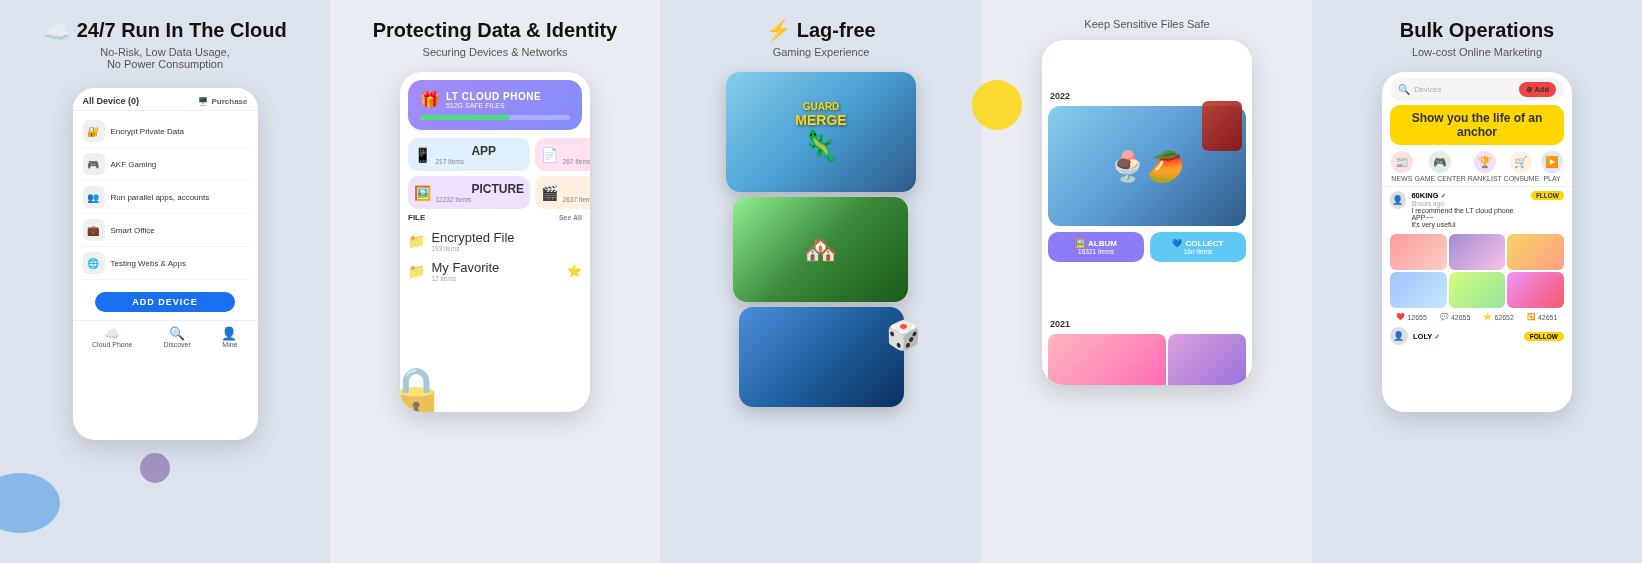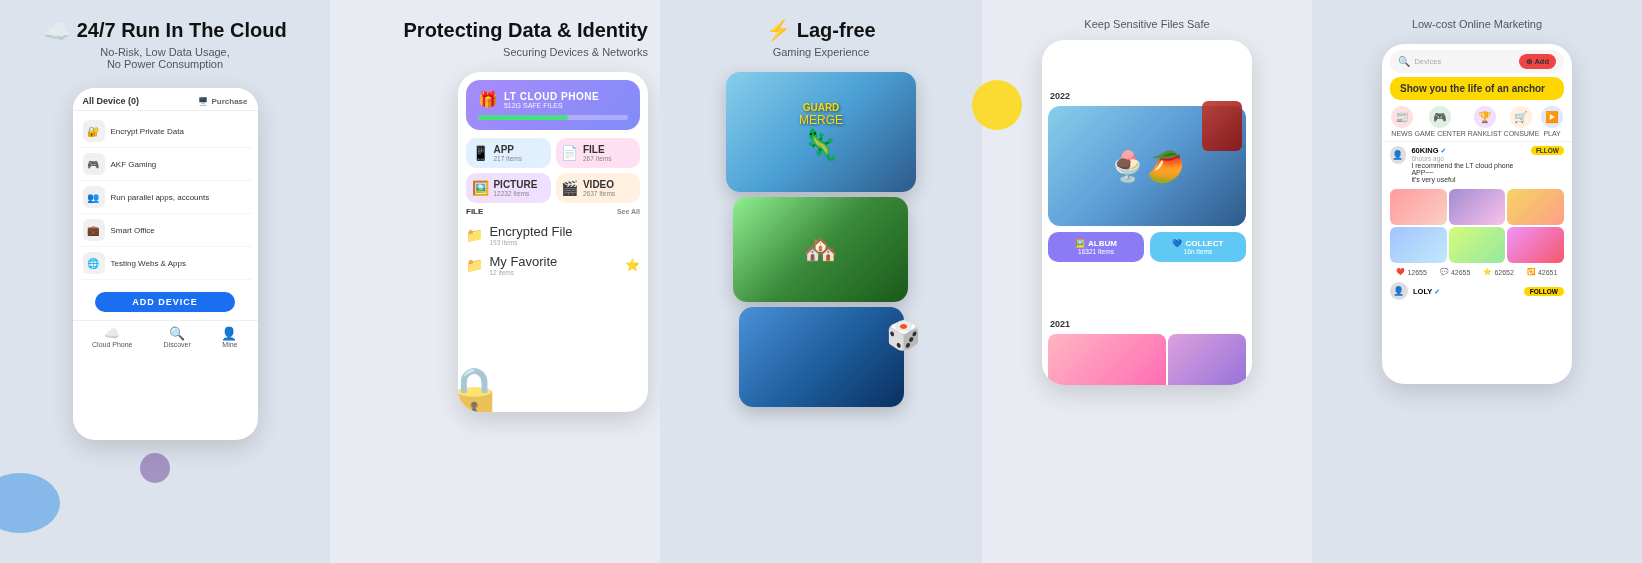--- a/index.html
+++ b/index.html
@@ -106,21 +106,21 @@
       bottom: 30px; left: -20px;
       border-radius: 50%;
     }
     .blob-purple-s1 {
       width: 30px; height: 30px;
       background: #7b5ea7;
       bottom: 80px; left: 140px;
       border-radius: 50%;
     }
     
-    .s2 { background: #dde3ed; align-items: flex-end; }
+    .s2 { background: #dde3ed; }
     .s2 .phone { width: 185px; height: 310px; margin-top: 4px; }
     .cloud-card {
       background: linear-gradient(135deg, #a78bfa, #818cf8);
       border-radius: 14px;
       padding: 10px 12px;
       margin: 8px;
       color: white;
       position: relative;
     }
     .cloud-card-title { font-size: 10px; font-weight: 700; letter-spacing: 0.5px; }
@@ -145,21 +145,21 @@
     .file-card {
       border-radius: 10px;
       padding: 6px;
       display: flex; align-items: center; gap: 4px;
     }
     .file-card.blue { background: #e0f0ff; }
     .file-card.pink { background: #ffe0f0; }
     .file-card.purple { background: #f0e0ff; }
     .file-card.orange { background: #fff0e0; }
     .file-card-icon { font-size: 14px; }
-    .file-card-text { font-size: 10px; font-weight: 700; color: #333; }
+    .file-card-text { font-size: 12px; font-weight: 700; color: #333; margin-left: 36px; }
     .file-card-count { font-size: 6.5px; color: #888; }
     .file-section-header {
       display: flex; justify-content: space-between; align-items: center;
       padding: 4px 8px;
       font-size: 8px; font-weight: 700; color: #333;
     }
     .see-all { color: #888; font-size: 7px; }
     .file-row {
       display: flex; align-items: center; gap: 6px;
       padding: 4px 8px;
@@ -228,23 +228,24 @@
       font-size: 7.5px;
       font-weight: 700;
       color: #333;
       margin-left: auto;
     }
     .yellow-banner {
       background: #ffd700;
       margin: 2px 8px;
       border-radius: 10px;
       padding: 6px 10px;
-      font-size: 10px;
+      font-size: 12px;
       font-weight: 600;
       color: #333;
+      text-align: center;
     }
     .s5-icons {
       display: flex; justify-content: space-around;
       padding: 4px 8px;
     }
     .s5-icon-item { text-align: center; font-size: 7px; color: #555; }
     .s5-icon-circle {
       width: 22px; height: 22px; border-radius: 50%;
       display: flex; align-items: center; justify-content: center;
       font-size: 11px; margin: 0 auto 2px;
@@ -423,21 +424,21 @@
   <h2 class="section-title">
     <span>⚡</span>
     <span>Lag-free</span>
   </h2>
   <p class="section-subtitle">Gaming Experience</p>
   <div class="game-stack">
     <div class="game-screen game-screen-1">
       <div class="game-bg1">
         <div style="text-align:center;">
           <div style="font-size:10px;font-weight:900;color:#ffd700;text-shadow:1px 1px 3px rgba(0,0,0,0.6);">GUARD</div>
-          <div style="font-size:12px;font-weight:400;color:#ffd700;text-shadow:1px 1px 3px rgba(0,0,0,0.6);">MERGE</div>
+          <div style="font-size:14px;font-weight:700;color:#ffd700;text-shadow:1px 1px 3px rgba(0,0,0,0.6);">MERGE</div>
           <span style="font-size:30px;">🦎</span>
         </div>
       </div>
     </div>
     <div class="game-screen game-screen-2">
       <div class="game-bg2">
         <div style="text-align:center;font-size:28px;">🏘️</div>
       </div>
     </div>
     <div class="game-screen game-screen-3">
@@ -476,20 +477,21 @@
     </div>
     <div class="year-label">2021</div>
     <div style="display:flex;gap:2px;padding:0 6px;height:60px;">
       <div style="flex:1.2;border-radius:8px;background:linear-gradient(135deg,#ffb6c1,#ff69b4);overflow:hidden;"></div>
       <div style="flex:0.8;border-radius:8px;background:linear-gradient(135deg,#dda0dd,#9370db);overflow:hidden;"></div>
     </div>
   </div>
 </div>
 
 <div class="section s5">
+  <h2 class="section-title">Bulk Operations</h2>
   <p class="section-subtitle">Low-cost Online Marketing</p>
   <div class="phone" style="width:190px;height:340px;overflow:hidden;">
     <div style="display:flex;align-items:center;background:#f5f5f5;border-radius:12px;margin:6px 8px 4px;padding:4px 8px;gap:4px;">
       <span style="font-size:10px;color:#aaa;">🔍</span>
       <span style="font-size:7.5px;color:#aaa;">Devices</span>
       <div class="add-badge">⊕ Add</div>
     </div>
     <div class="yellow-banner">Show you the life of an anchor</div>
     <div class="s5-icons">
       <div class="s5-icon-item">

